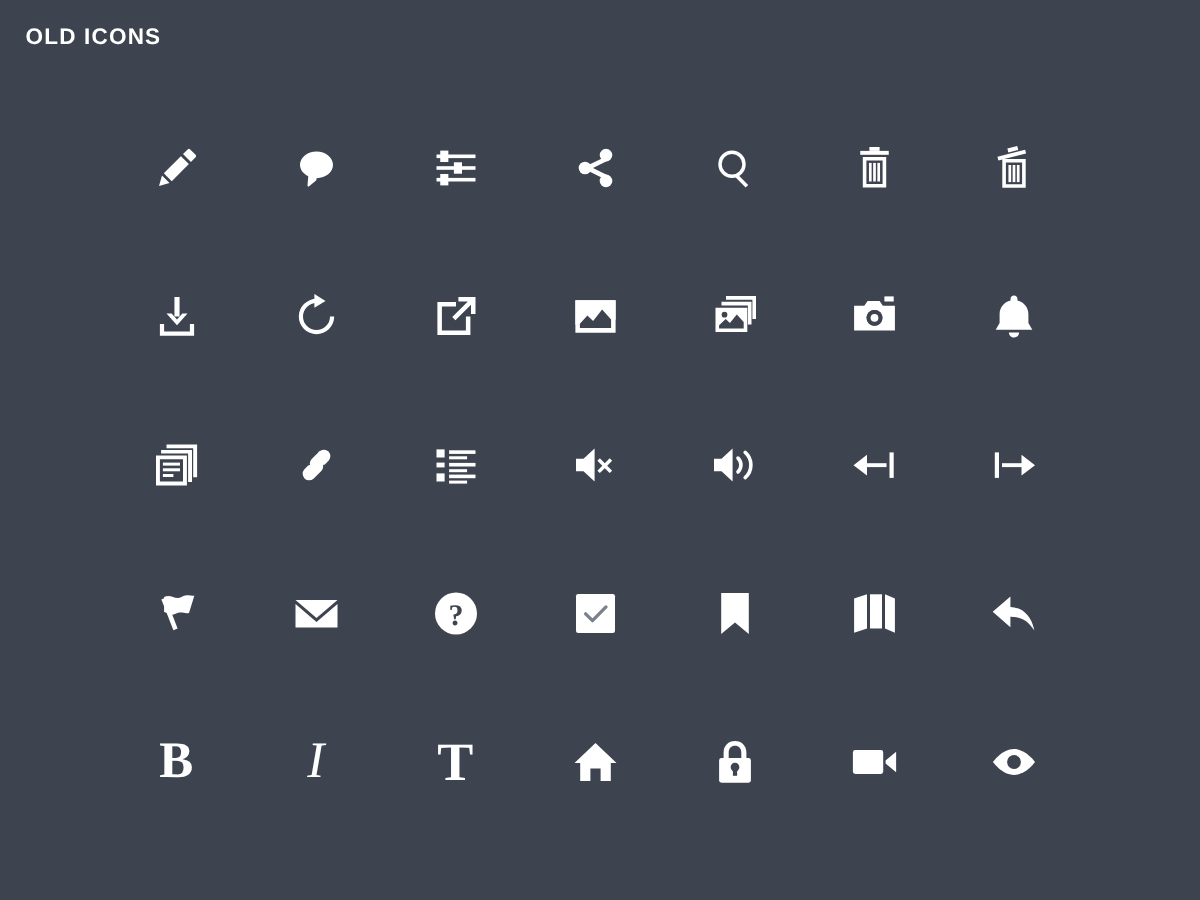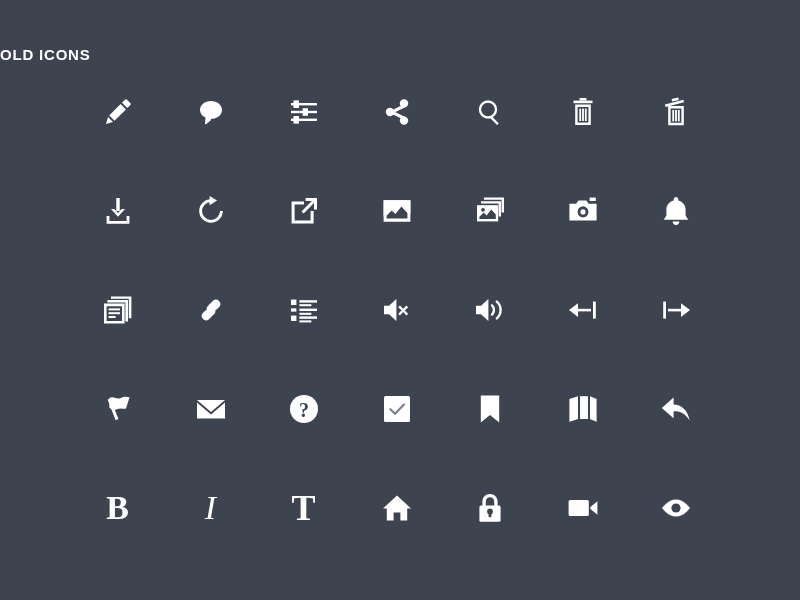--- a/index.html
+++ b/index.html
@@ -11,29 +11,28 @@
   body {
     width: 800px;
     height: 600px;
     background: #3d4450;
     font-family: "Liberation Sans", sans-serif;
     overflow: hidden;
     position: relative;
   }
   #page-title {
     position: absolute;
-    left: 0;
+    left: 17px;
     top: 16px;
     color: #ffffff;
     font-size: 15px;
     font-weight: bold;
     letter-spacing: 0.8px;
     font-family: "Liberation Sans", sans-serif;
     white-space: nowrap;
-    margin-top: 30px;
   }
   #icon-grid {
     position: absolute;
     left: 0;
     top: 62px;
     width: 800px;
     display: grid;
     grid-template-columns: repeat(7, 93px);
     grid-auto-rows: 99px;
     padding-left: 71px;

